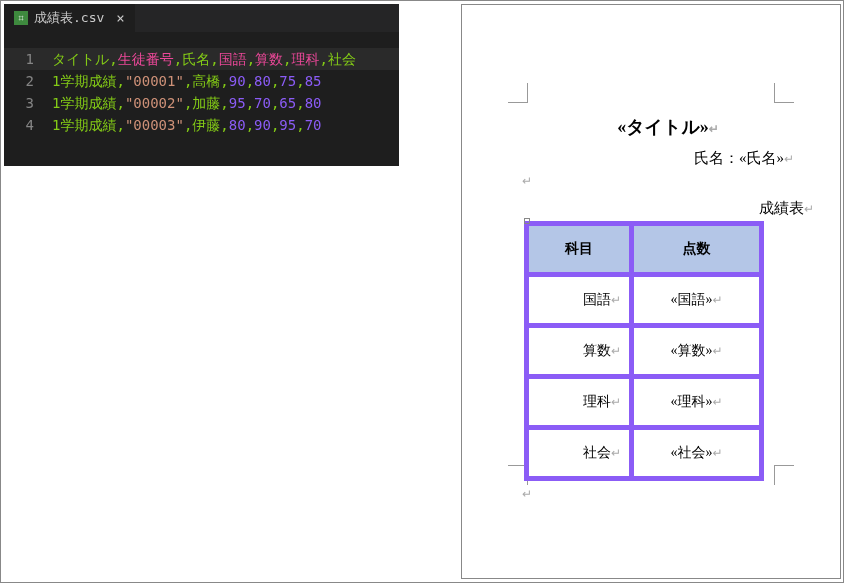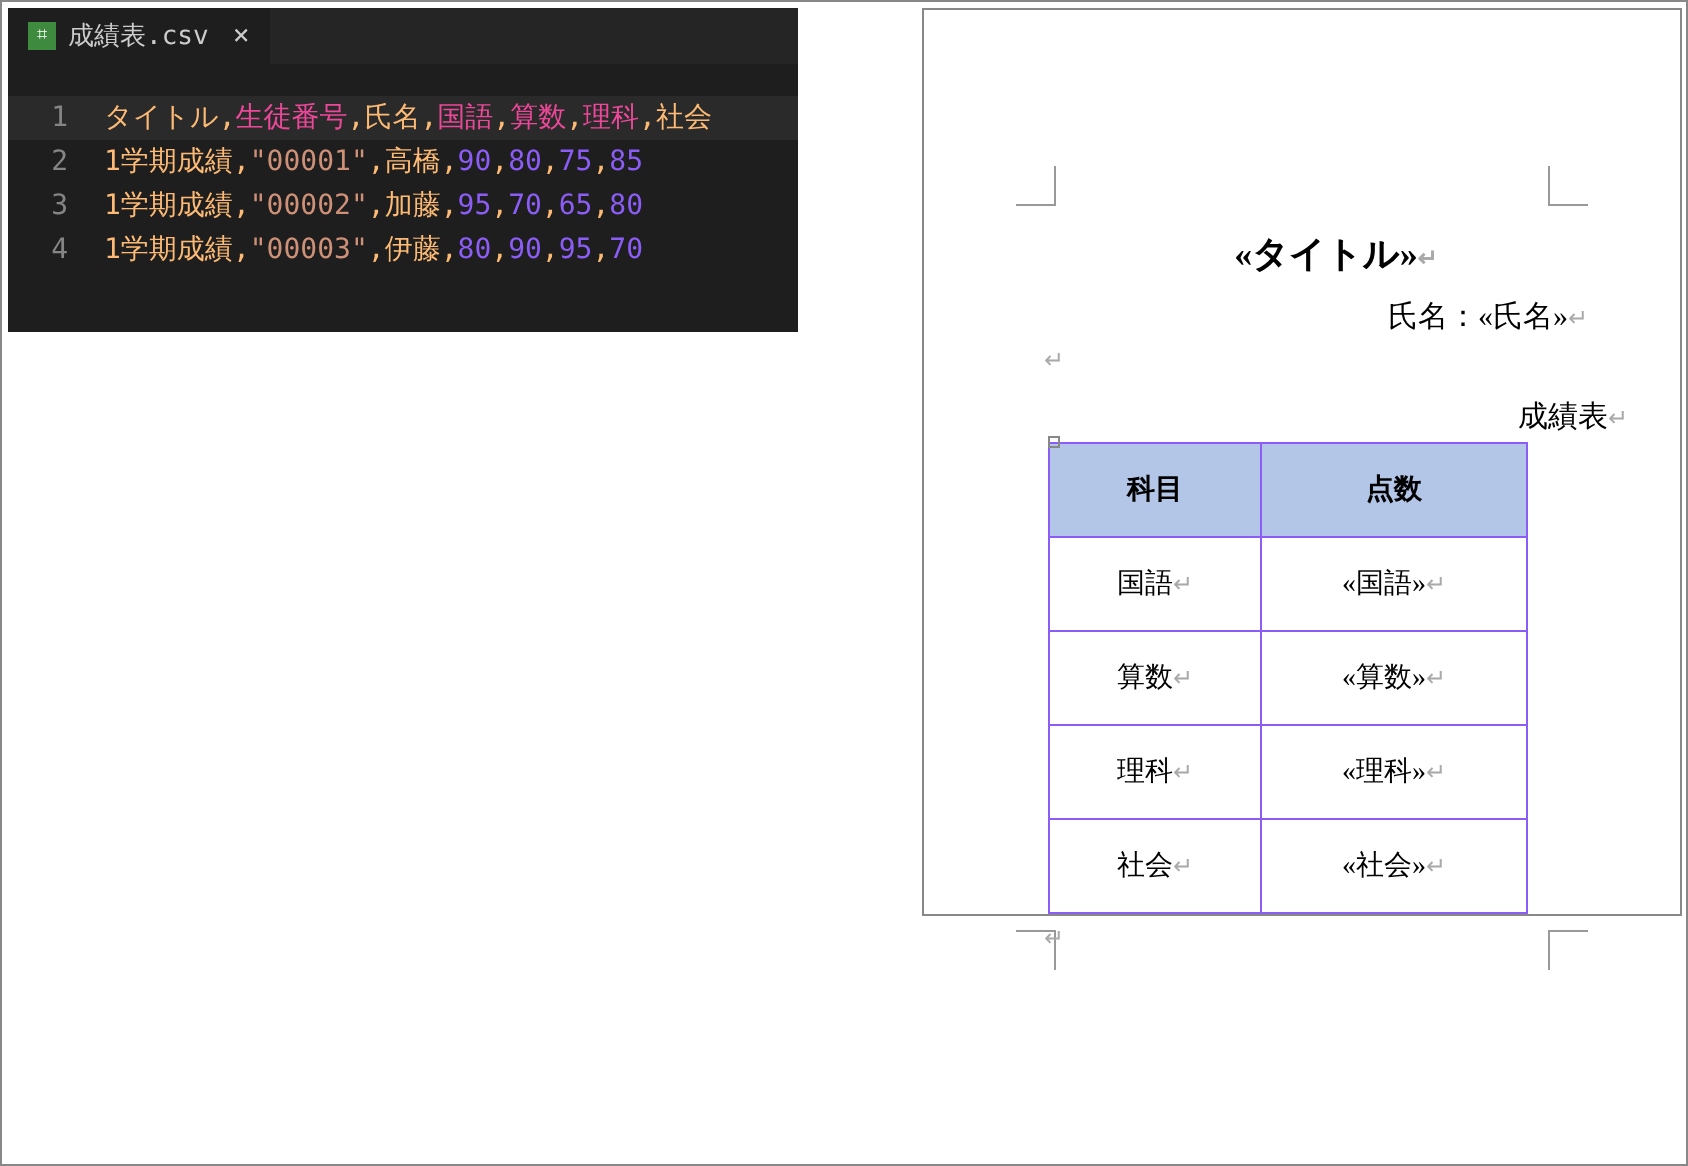--- a/index.html
+++ b/index.html
@@ -51,31 +51,31 @@
     display: flex;
     line-height: 22px;
     white-space: pre;
   }
   .gutter {
     width: 48px;
     text-align: right;
     padding-right: 18px;
     color: #858585;
   }
-  .tok-plain  { color: #fdba74; }
+  .tok-plain  { color: #84cc16; }
   .tok-field  { color: #ec4899; }
   .tok-string { color: #ce9178; }
   .tok-number { color: #8b5cf6; }
   .line1-bg { background: #2a2a2a; }
 
   
   .doc {
     position: absolute;
     left: 460px; top: 3px;
-    width: 380px; height: 454px;
+    width: 380px; height: 575px;
     background: #fff;
     border: 1px solid #888;
   }
   .crop {
     position: absolute;
     width: 20px; height: 20px;
     border-color: #999;
     border-style: solid;
     border-width: 0;
   }
@@ -105,32 +105,32 @@
   .fld-line { margin: 4px 0; }
   .right { text-align: right; padding-right: 20px; }
   .caption { text-align: right; margin-top: 10px; margin-bottom: 3px; }
 
   table.score {
     border-collapse: collapse;
     width: 240px;
     margin-left: 2px;
   }
   table.score th, table.score td {
-    border: 1px solid #8b5cf6;
+    border: 5px solid #8b5cf6;
     padding: 14px 8px;
     font-size: 14px;
     height: 24px;
     margin-top: 12px;
   }
   table.score th {
     background: #b4c6e7;
     font-weight: bold;
     text-align: center;
   }
-  table.score td.subj { text-align: center; }
+  table.score td.subj { text-align: right; }
   table.score td.val  { text-align: center; }
   .sq { position: absolute; left: 2px; width:6px; height:6px; border:1px solid #888; }
 </style>
 </head>
 <body>
 
 <div class="editor">
   <div class="tabbar">
     <div class="tab">
       <span class="tab-icon">⌗</span>

